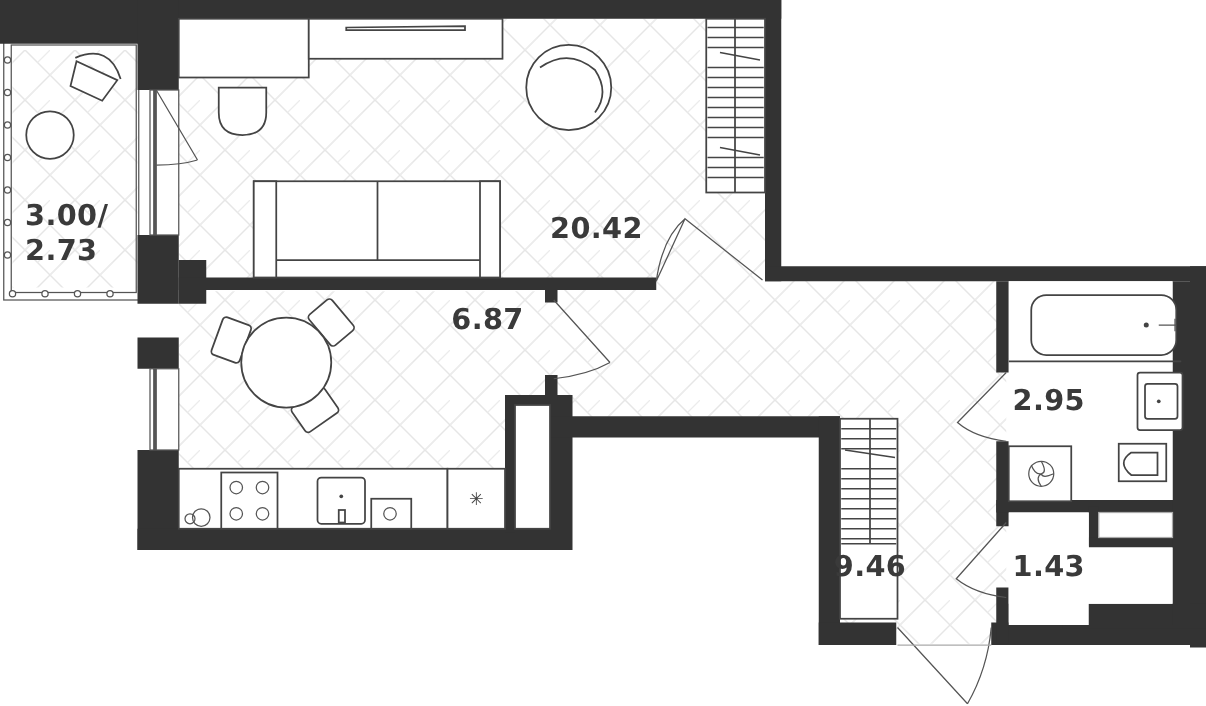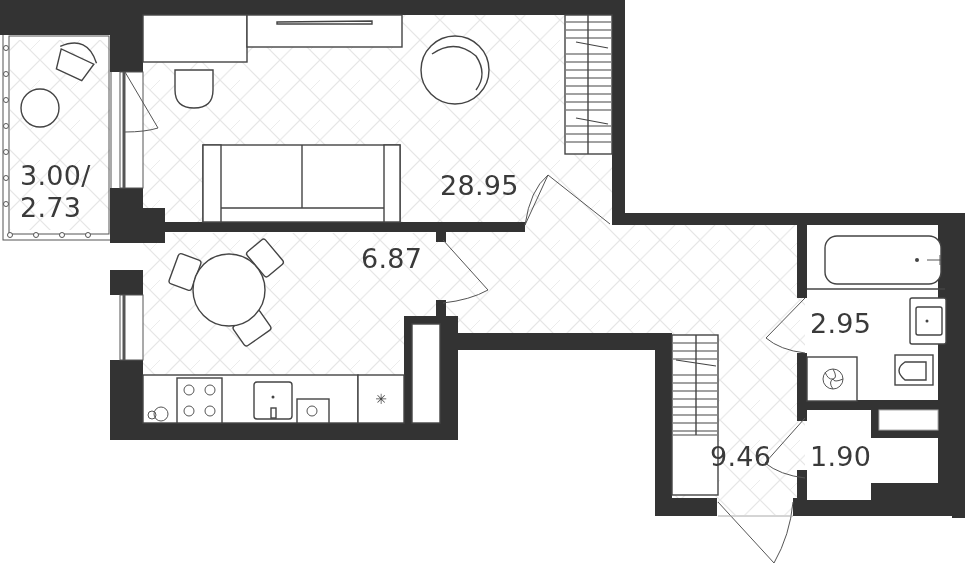--- a/index.html
+++ b/index.html
@@ -1,18 +1,18 @@
 <!DOCTYPE html>
 <html><head>
 <meta charset="utf-8">
 <style>
   html, body { margin:0; padding:0; background:#ffffff; }
   body { width:965px; height:565px; position:relative; overflow:hidden; font-family:"Liberation Sans", sans-serif; }
   svg { position:absolute; left:0; top:0; }
-  .label { position:absolute; font-family:"DejaVu Sans", sans-serif; font-weight:normal; color:#3a3a3a; font-size:27px; letter-spacing:0.3px; line-height:1.2; }
+  .label { position:absolute; font-family:"DejaVu Sans", sans-serif; font-weight:bold; color:#3a3a3a; font-size:23px; letter-spacing:0.3px; line-height:1.2; }
   .wall { fill:#333333; }
   .fur { fill:#ffffff; stroke:#444; stroke-width:1.4; }
   .ln { fill:none; stroke:#444; stroke-width:1.4; }
   .thin { fill:none; stroke:#555; stroke-width:1; }
 </style>
 </head>
 <body>
 
 <svg width="965" height="565" viewBox="0 0 965 565">
   <defs>
@@ -227,17 +227,17 @@
     <rect x="807" y="410" width="64" height="90" fill="#fff"></rect>
     <rect x="879" y="410" width="59" height="20" fill="#fff" stroke="#aaa"></rect>
     <rect x="807" y="438" width="131" height="45" fill="#fff"></rect>
   </g>
 </svg>
 
 <div class="label" style="left:20px;top:160px;">
   <div>3.00/</div>
   <div>2.73</div>
 </div>
-<div class="label" style="left:440px;top:170px;">28.95</div>
+<div class="label" style="left:440px;top:170px;">20.42</div>
 <div class="label" style="left:361px;top:243px;">6.87</div>
 <div class="label" style="left:810px;top:308px;">2.95</div>
-<div class="label" style="left:710px;top:441px;">9.46</div>
-<div class="label" style="left:810px;top:441px;">1.90</div>
+<div class="label" style="left:667px;top:441px;">9.46</div>
+<div class="label" style="left:810px;top:441px;">1.43</div>
 
 </body></html>

